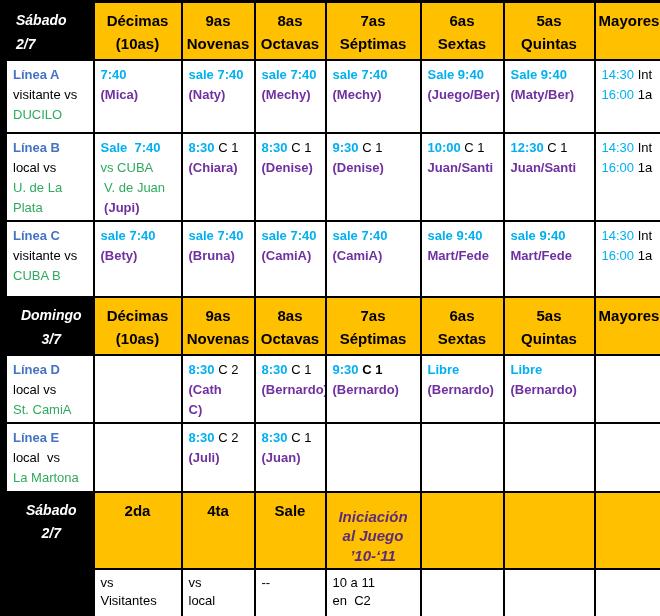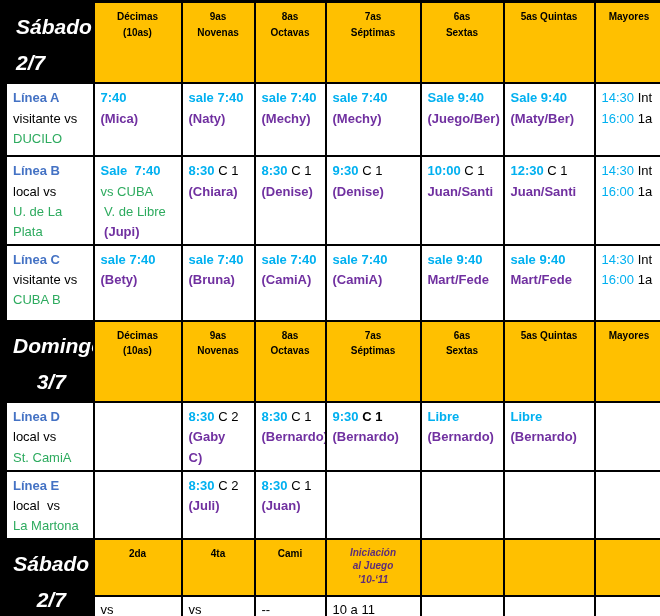--- a/index.html
+++ b/index.html
@@ -25,42 +25,42 @@
     vertical-align: top;
     padding: 4px 3px 2px 6px;
     font-size: 13px;
     overflow: hidden;
   }
   td.day-cell {
     background: var(--day-black, #000);
     color: var(--day-text, #fff);
     font-weight: bold;
     font-style: italic;
-    font-size: 21px;
+    font-size: 14px;
     line-height: 1.7;
     text-align: center;
     white-space: pre-line;
     padding-top: 6px;
   }
   td.day-cell.day-left { text-align: left; padding-left: 9px; }
   td.cat-cell {
     background: var(--header-yellow, #FFC000);
     color: #000;
     font-weight: bold;
-    font-size: 10px;
+    font-size: 15px;
     line-height: 1.55;
     text-align: center;
     white-space: pre-line;
     padding: 6px 2px 2px 2px;
   }
   td.cat-cell.iniciacion {
     font-style: italic;
     color: var(--iniciacion-purple, #5E2D79);
     line-height: 1.32;
-    padding-top: 6px;
+    padding-top: 14px;
   }
   .cell-line { white-space: pre; line-height: 1.55; }
   tr.block-2 .cell-line { line-height: 1.42; }
   .seg-b  { font-weight: bold; }
   .seg-t  { color: var(--time-cyan, #00B0F0); }
   .seg-p  { color: var(--name-purple, #7030A0); font-weight: bold; }
   .seg-g  { color: var(--team-green, #2EAB5F); }
   .seg-k  { color: var(--text-black, #000000); }
   .seg-bl { color: var(--line-blue, #4472C4); }
 </style>
@@ -134,21 +134,21 @@
         <tr class="data-row block-0" style="height: 80px;">
           <td class="team-cell">
             <div class="cell-line"><span class="seg-bl seg-b">Línea B</span></div>
             <div class="cell-line"><span class="seg-k">local vs</span></div>
             <div class="cell-line"><span class="seg-g">U. de La</span></div>
             <div class="cell-line"><span class="seg-g">Plata</span></div>
           </td>
           <td class="sched-cell">
             <div class="cell-line"><span class="seg-t seg-b">Sale  7:40</span></div>
             <div class="cell-line"><span class="seg-g">vs CUBA</span></div>
-            <div class="cell-line"><span class="seg-g"> V. de Libre</span></div>
+            <div class="cell-line"><span class="seg-g"> V. de Juan</span></div>
             <div class="cell-line"><span class="seg-p"> (Jupi)</span></div>
           </td>
           <td class="sched-cell">
             <div class="cell-line"><span class="seg-t seg-b">8:30</span><span class="seg-k"> C 1</span></div>
             <div class="cell-line"><span class="seg-p">(Chiara)</span></div>
           </td>
           <td class="sched-cell">
             <div class="cell-line"><span class="seg-t seg-b">8:30</span><span class="seg-k"> C 1</span></div>
             <div class="cell-line"><span class="seg-p">(Denise)</span></div>
           </td>
@@ -222,21 +222,21 @@
         </tr>
         <tr class="data-row block-1" style="height: 64px;">
           <td class="team-cell">
             <div class="cell-line"><span class="seg-bl seg-b">Línea D</span></div>
             <div class="cell-line"><span class="seg-k">local vs</span></div>
             <div class="cell-line"><span class="seg-g">St. CamiA</span></div>
           </td>
           <td class="sched-cell"></td>
           <td class="sched-cell">
             <div class="cell-line"><span class="seg-t seg-b">8:30</span><span class="seg-k"> C 2</span></div>
-            <div class="cell-line"><span class="seg-p">(Gaby</span></div>
+            <div class="cell-line"><span class="seg-p">(Cath</span></div>
             <div class="cell-line"><span class="seg-p">C)</span></div>
           </td>
           <td class="sched-cell">
             <div class="cell-line"><span class="seg-t seg-b">8:30</span><span class="seg-k"> C 1</span></div>
             <div class="cell-line"><span class="seg-p">(Bernardo)</span></div>
           </td>
           <td class="sched-cell">
             <div class="cell-line"><span class="seg-t seg-b">9:30</span><span class="seg-k seg-b"> C 1</span></div>
             <div class="cell-line"><span class="seg-p">(Bernardo)</span></div>
           </td>
@@ -268,21 +268,21 @@
           <td class="sched-cell"></td>
           <td class="sched-cell"></td>
           <td class="sched-cell"></td>
           <td class="sched-cell"></td>
         </tr>
         <tr class="header-row block-2" style="height: 57px;">
           <td class="day-cell" rowspan="2">Sábado
 2/7</td>
           <td class="cat-cell">2da</td>
           <td class="cat-cell">4ta</td>
-          <td class="cat-cell">Cami</td>
+          <td class="cat-cell">Sale</td>
           <td class="cat-cell iniciacion">Iniciación
 al Juego
 ’10-‘11</td>
           <td class="cat-cell"></td>
           <td class="cat-cell"></td>
           <td class="cat-cell"></td>
         </tr>
         <tr class="data-row block-2" style="height: 93px;">
           <td class="sched-cell">
             <div class="cell-line"><span class="seg-k">vs</span></div>

